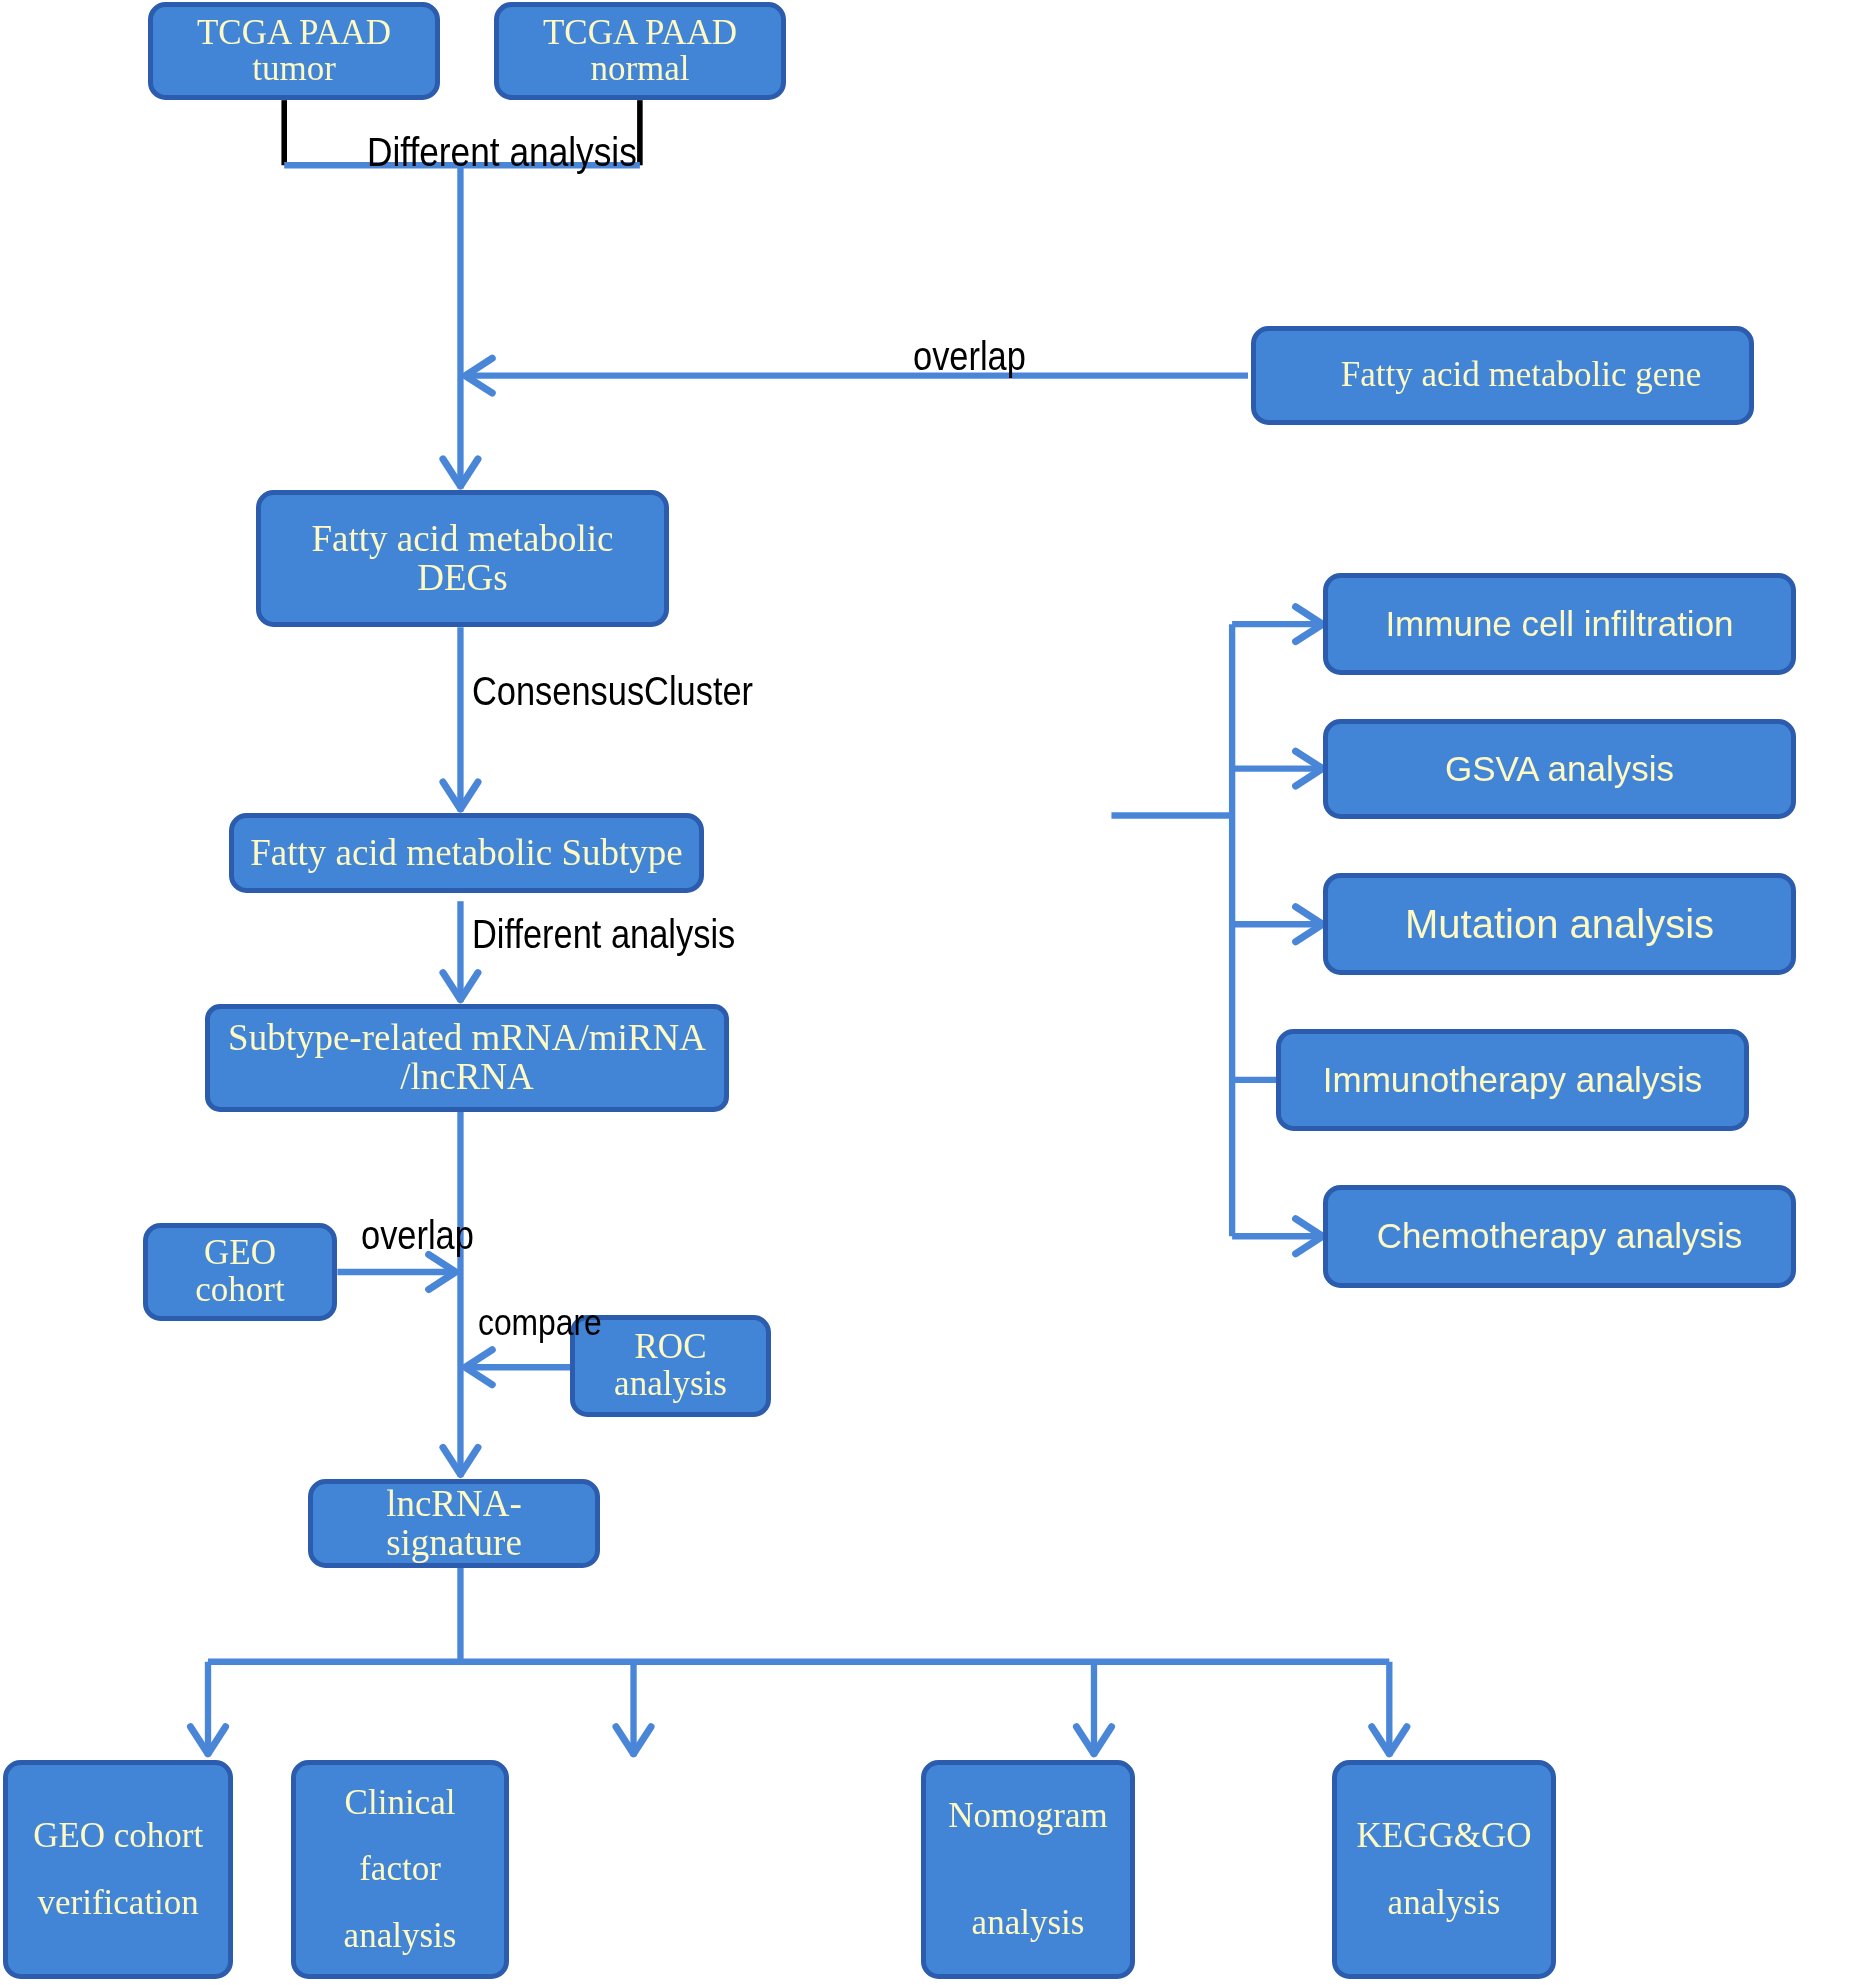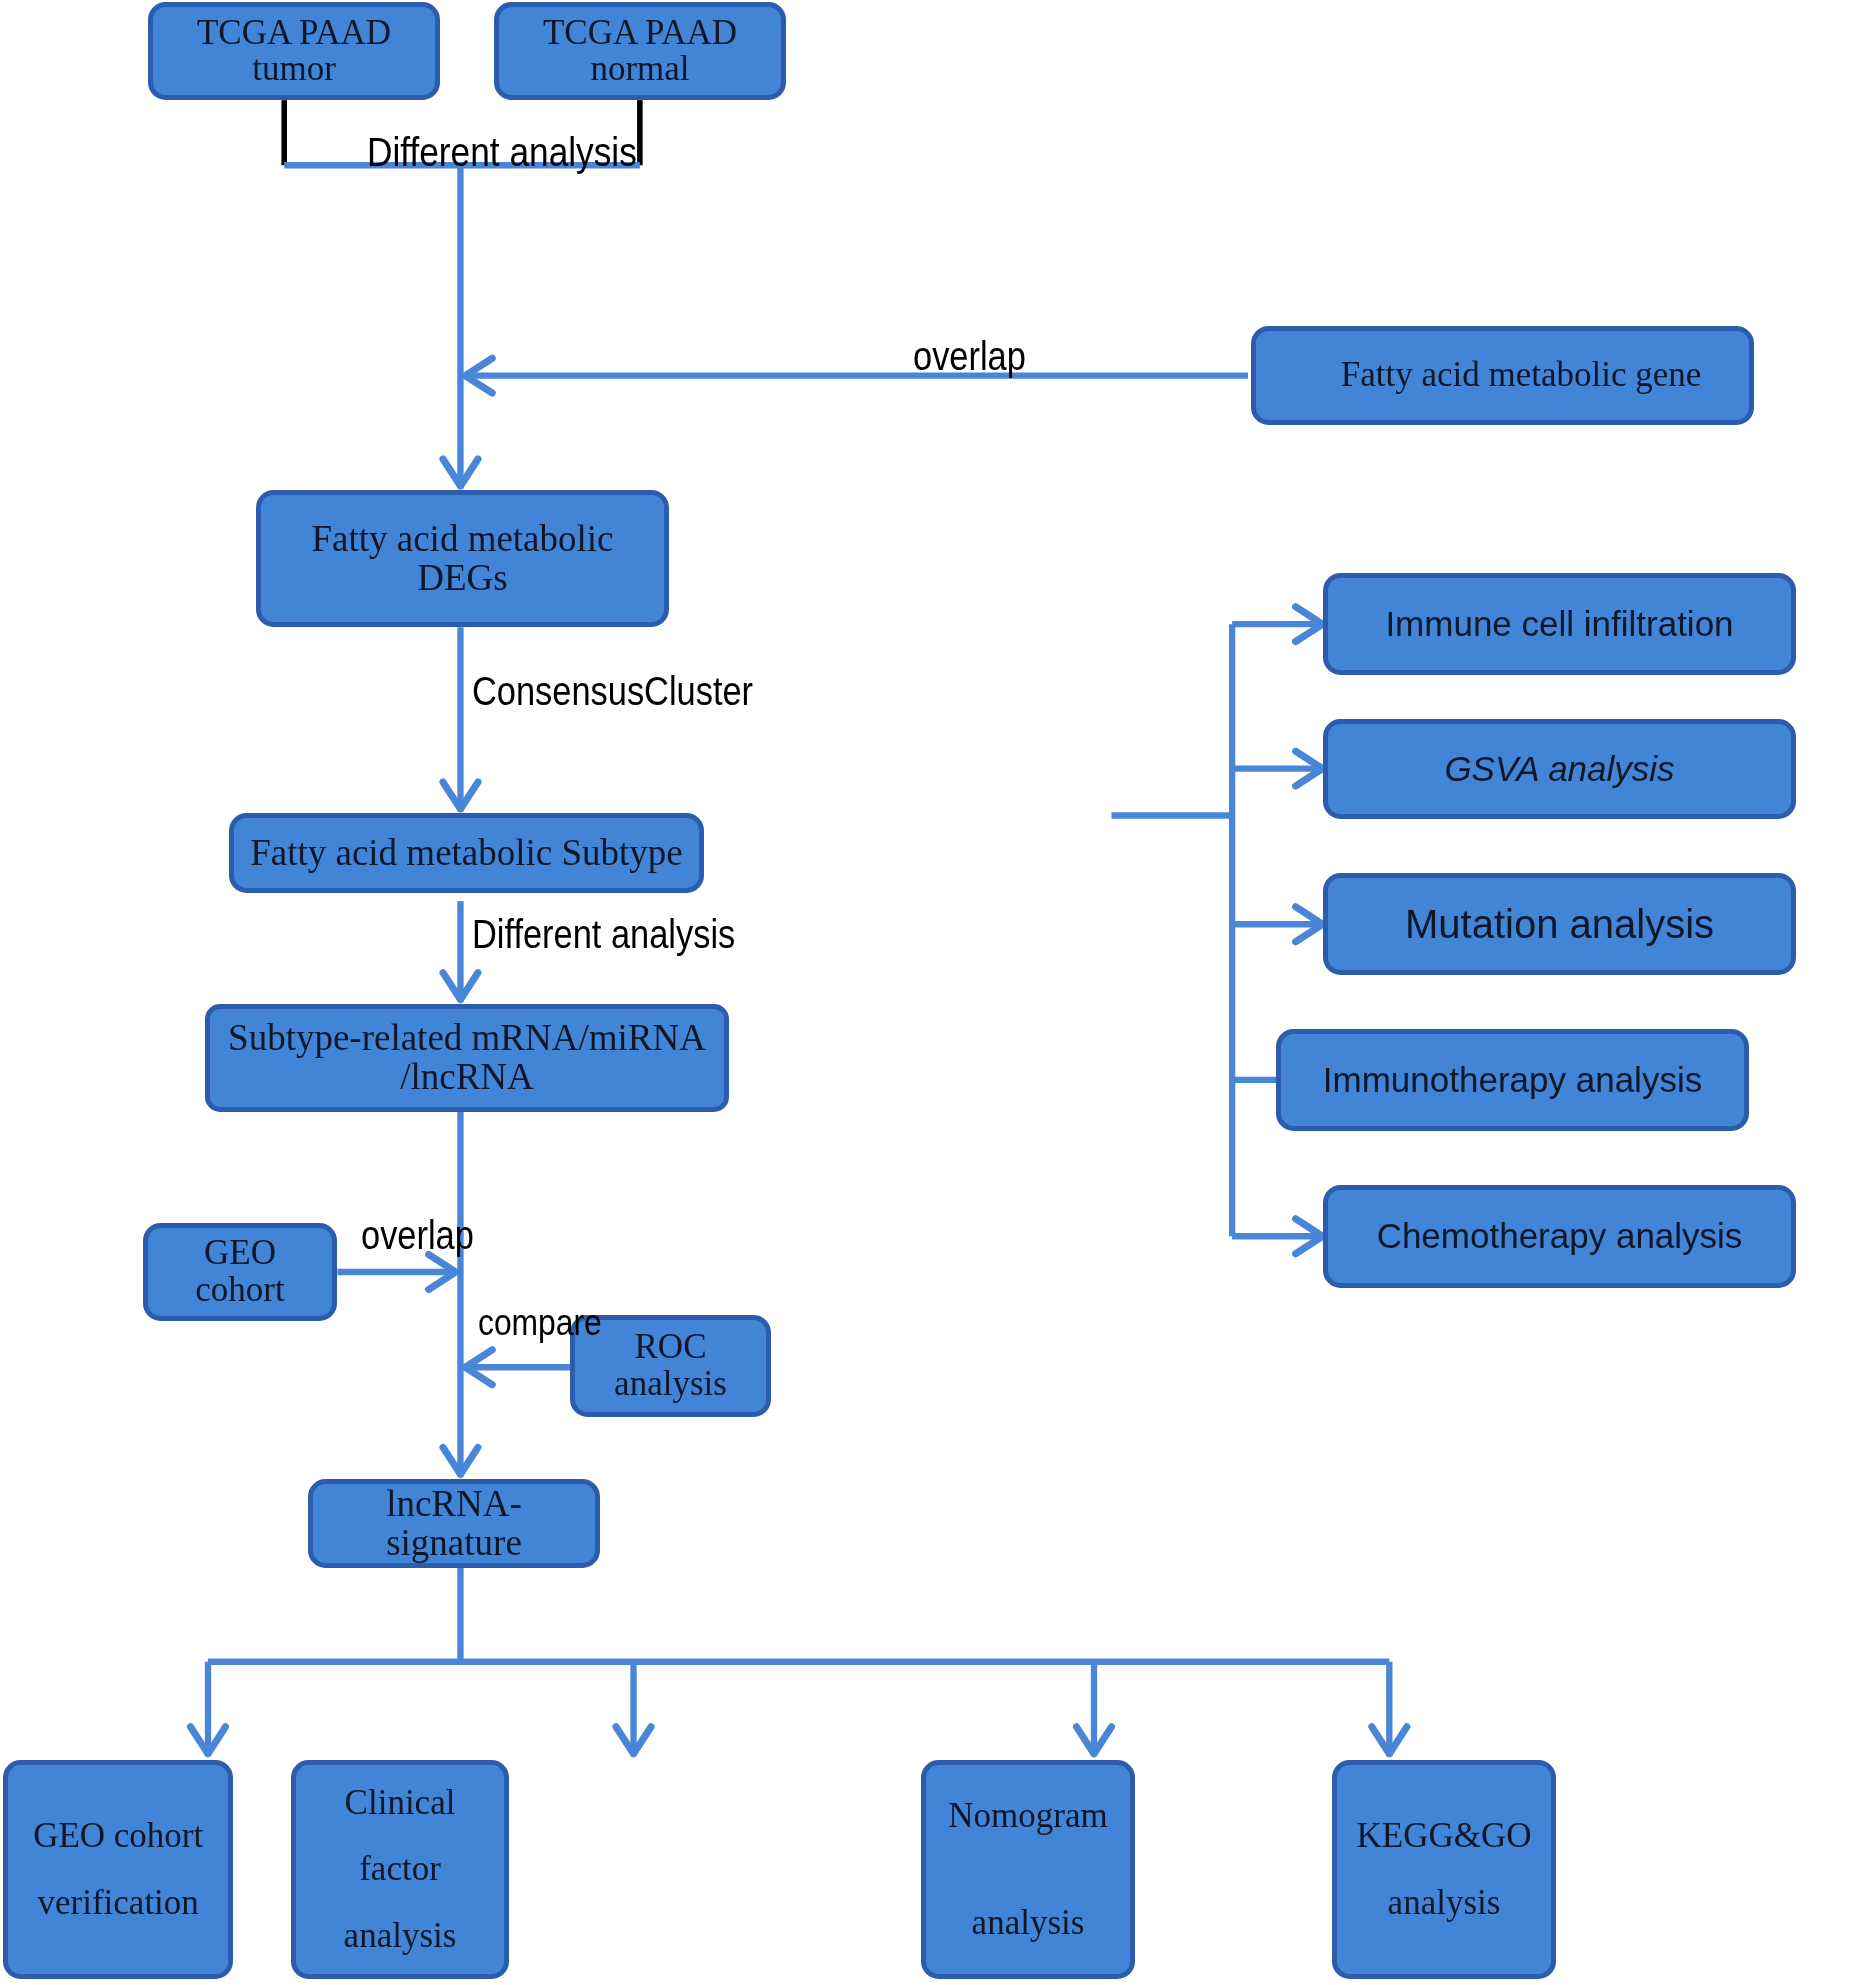--- a/index.html
+++ b/index.html
@@ -1,19 +1,19 @@
 <!DOCTYPE html>
 <html style="font-size:12.7px"><head>
 <meta charset="utf-8">
 <style>
   html,body{margin:0;padding:0;background:#ffffff;}
   #stage{position:relative;width:1872px;height:1985px;background:#ffffff;overflow:hidden;}
   #wires{position:absolute;left:0;top:0;width:1872px;height:1985px;}
   .node{position:absolute;box-sizing:border-box;display:flex;align-items:center;justify-content:center;
-        text-align:center;color:#0f172a;background:#4285d6;border:5.6px solid #2c5cad;border-radius:17.5px;
+        text-align:center;color:#fef9c3;background:#4285d6;border:5.6px solid #2c5cad;border-radius:17.5px;
         line-height:1.05;padding:0 11px;}
   .serif{font-family:"Liberation Serif","DejaVu Serif",serif;}
   .sans{font-family:"Liberation Sans","DejaVu Sans",sans-serif;}
   .two-line{flex-direction:column;line-height:1.9;}
   .lbl{position:absolute;color:#000000;font-family:"Liberation Sans","DejaVu Sans",sans-serif;
        white-space:nowrap;transform:scaleX(0.86);transform-origin:left center;}
 </style>
 </head>
 <body>
 
@@ -115,21 +115,21 @@
   </div>
 
   <div class="node serif" style="left:308px;top:1479px;width:292px;height:89px;font-size:37px;">
     <span>lncRNA-signature</span>
   </div>
 
   <div class="node sans" style="left:1323px;top:573px;width:473px;height:102px;font-size:35px;">
     <span>Immune cell infiltration</span>
   </div>
 
-  <div class="node sans" style="left:1323px;top:719px;width:473px;height:100px;font-size:35px;font-style:italic;">
+  <div class="node sans" style="left:1323px;top:719px;width:473px;height:100px;font-size:35px;">
     <span>GSVA analysis</span>
   </div>
 
   <div class="node sans" style="left:1323px;top:873px;width:473px;height:102px;font-size:40px;">
     <span>Mutation analysis</span>
   </div>
 
   <div class="node sans" style="left:1276px;top:1029px;width:473px;height:102px;font-size:35px;">
     <span>Immunotherapy analysis</span>
   </div>

